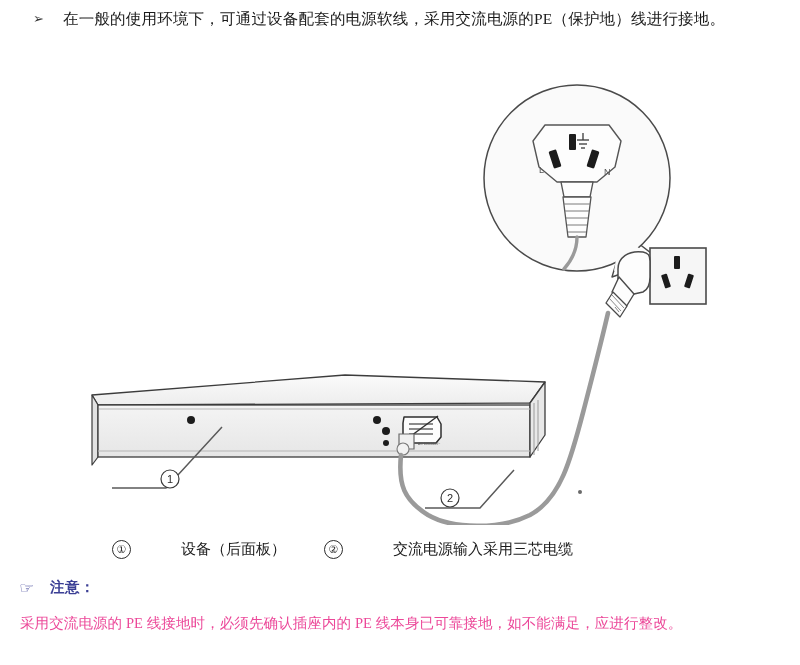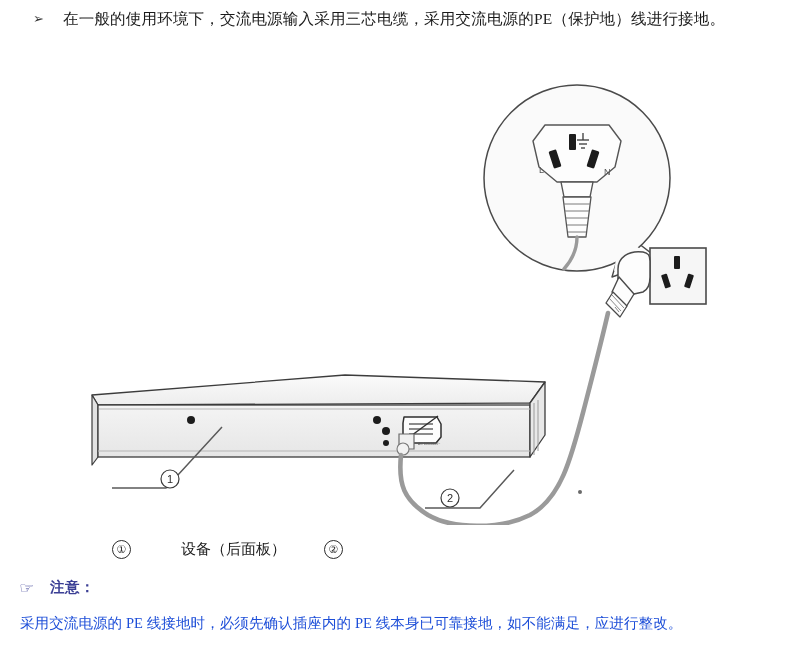--- a/index.html
+++ b/index.html
@@ -105,31 +105,31 @@
     font-family: "DejaVu Sans", sans-serif;
     font-size: 15px;
     margin-right: 16px;
     color: #3b3f95;
     transform: scaleX(1.1);
   }
   #note-body {
     margin-top: 14px;
     font-size: 14.5px;
     line-height: 25px;
-    color: #1d4ed8;
+    color: #ec4899;
     text-align: justify;
     letter-spacing: .1px;
   }
 </style>
 </head>
 <body>
 
 <div id="intro-paragraph">
   <span id="intro-bullet-icon">➢</span>
-  <span id="intro-text">在一般的使用环境下，交流电源输入采用三芯电缆，采用交流电源的PE（保护地）线进行接地。</span>
+  <span id="intro-text">在一般的使用环境下，可通过设备配套的电源软线，采用交流电源的PE（保护地）线进行接地。</span>
 </div>
 
 <div id="illustration">
 <svg width="800" height="480" viewBox="0 0 800 480" xmlns="http://www.w3.org/2000/svg">
 
   <defs>
     <linearGradient id="topFaceGrad" x1="0" y1="0" x2="0" y2="1">
       <stop offset="0%" stop-color="#fbfbfb"></stop>
       <stop offset="100%" stop-color="#ededed"></stop>
     </linearGradient>
@@ -269,20 +269,21 @@
 </svg>
 </div>
 
 <div id="legend-row">
   <div class="legend-item">
     <span class="legend-marker">①</span>
     <span class="legend-label">设备（后面板）</span>
   </div>
   <div class="legend-item">
     <span class="legend-marker">②</span>
+    <span class="legend-label">交流电源输入采用三芯电缆</span>
   </div>
 </div>
 
 <div id="note-block">
   <div id="note-heading">
     <span id="note-hand-icon">☞</span>
     <span>注意：</span>
   </div>
   <div id="note-body">采用交流电源的 PE 线接地时，必须先确认插座内的 PE 线本身已可靠接地，如不能满足，应进行整改。</div>
 </div>

